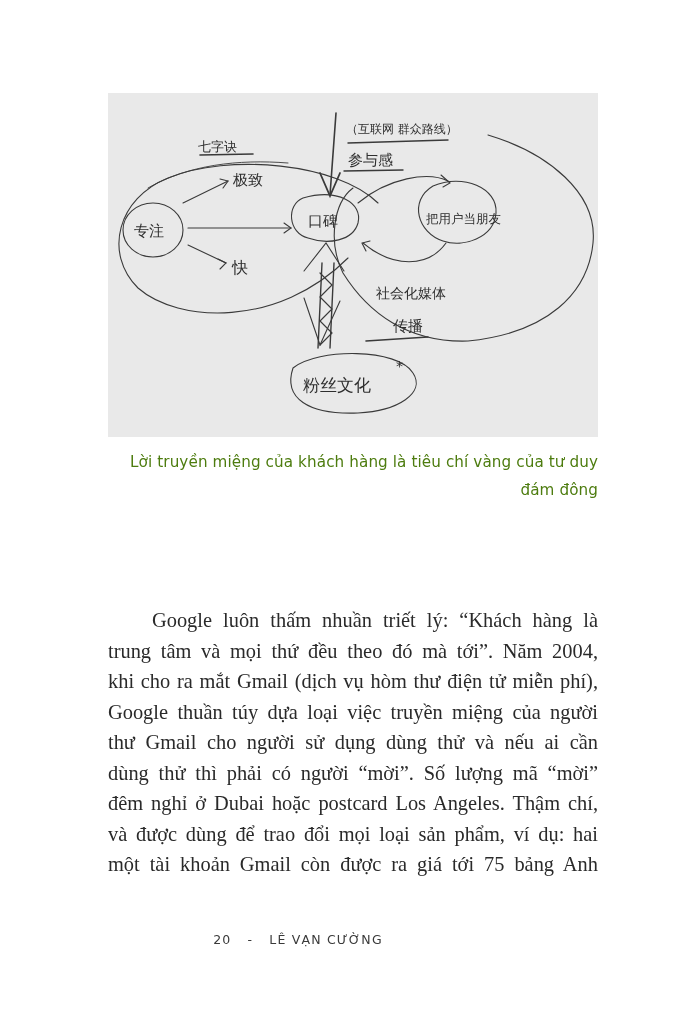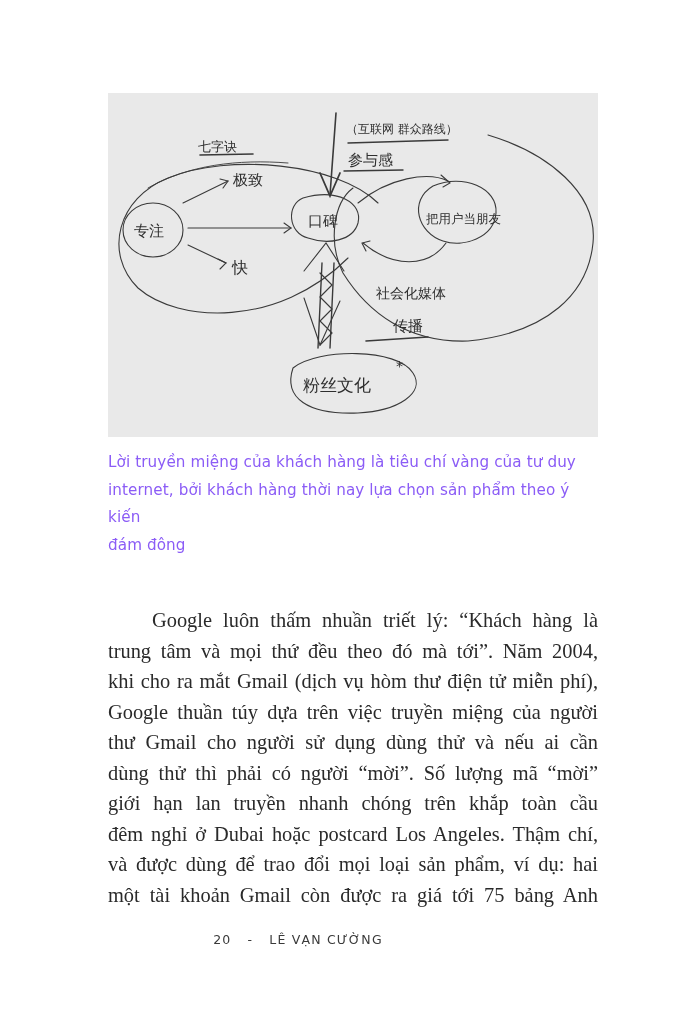--- a/index.html
+++ b/index.html
@@ -36,22 +36,22 @@
       font-weight: normal;
     }
     .caption {
       position: absolute;
       left: 108px;
       top: 449px;
       width: 490px;
       font-family: "DejaVu Sans", sans-serif;
       font-size: 15.2px;
       line-height: 27.5px;
-      text-align: left;
-      color: #8b5cf6;
+      text-align: right;
+      color: #4d7c0f;
       letter-spacing: 0.1px;
     }
     .caption span { display: block; }
     .body-text {
       position: absolute;
       left: 108px;
       top: 565px;
       width: 490px;
       font-family: "Liberation Serif", "DejaVu Serif", serif;
       font-size: 20.4px;
@@ -142,32 +142,30 @@
     <text class="hw" x="200" y="133" font-size="15">口碑</text>
     <text class="hw" x="318" y="130" font-size="12.5">把用户当朋友</text>
     <text class="hw" x="195" y="298" font-size="17">粉丝文化</text>
     <text class="hw" x="268" y="205" font-size="14">社会化媒体</text>
     <text class="hw" x="285" y="238" font-size="15">传播</text>
   </svg>
 </div>
 
 <div class="caption">
   <span>Lời truyền miệng của khách hàng là tiêu chí vàng của tư duy</span>
-  <span>internet, bởi khách hàng thời nay lựa chọn sản phẩm theo ý kiến</span>
   <span>đám đông</span>
 </div>
 
 <div class="body-text">
   <span class="line first">Google luôn thấm nhuần triết lý: “Khách hàng là</span>
   <span class="line">trung tâm và mọi thứ đều theo đó mà tới”. Năm 2004,</span>
   <span class="line">khi cho ra mắt Gmail (dịch vụ hòm thư điện tử miễn phí),</span>
-  <span class="line">Google thuần túy dựa trên việc truyền miệng của người</span>
+  <span class="line">Google thuần túy dựa loại việc truyền miệng của người</span>
   <span class="line">thư Gmail cho người sử dụng dùng thử và nếu ai cần</span>
   <span class="line">dùng thử thì phải có người “mời”. Số lượng mã “mời”</span>
-  <span class="line">giới hạn lan truyền nhanh chóng trên khắp toàn cầu</span>
   <span class="line">đêm nghỉ ở Dubai hoặc postcard Los Angeles. Thậm chí,</span>
   <span class="line">và được dùng để trao đổi mọi loại sản phẩm, ví dụ: hai</span>
   <span class="line">một tài khoản Gmail còn được ra giá tới 75 bảng Anh</span>
 </div>
 
 <div class="footer">
   <span>20</span><span class="sep">-</span><span>LÊ VẠN CƯỜNG</span>
 </div>
 
 </body></html>

